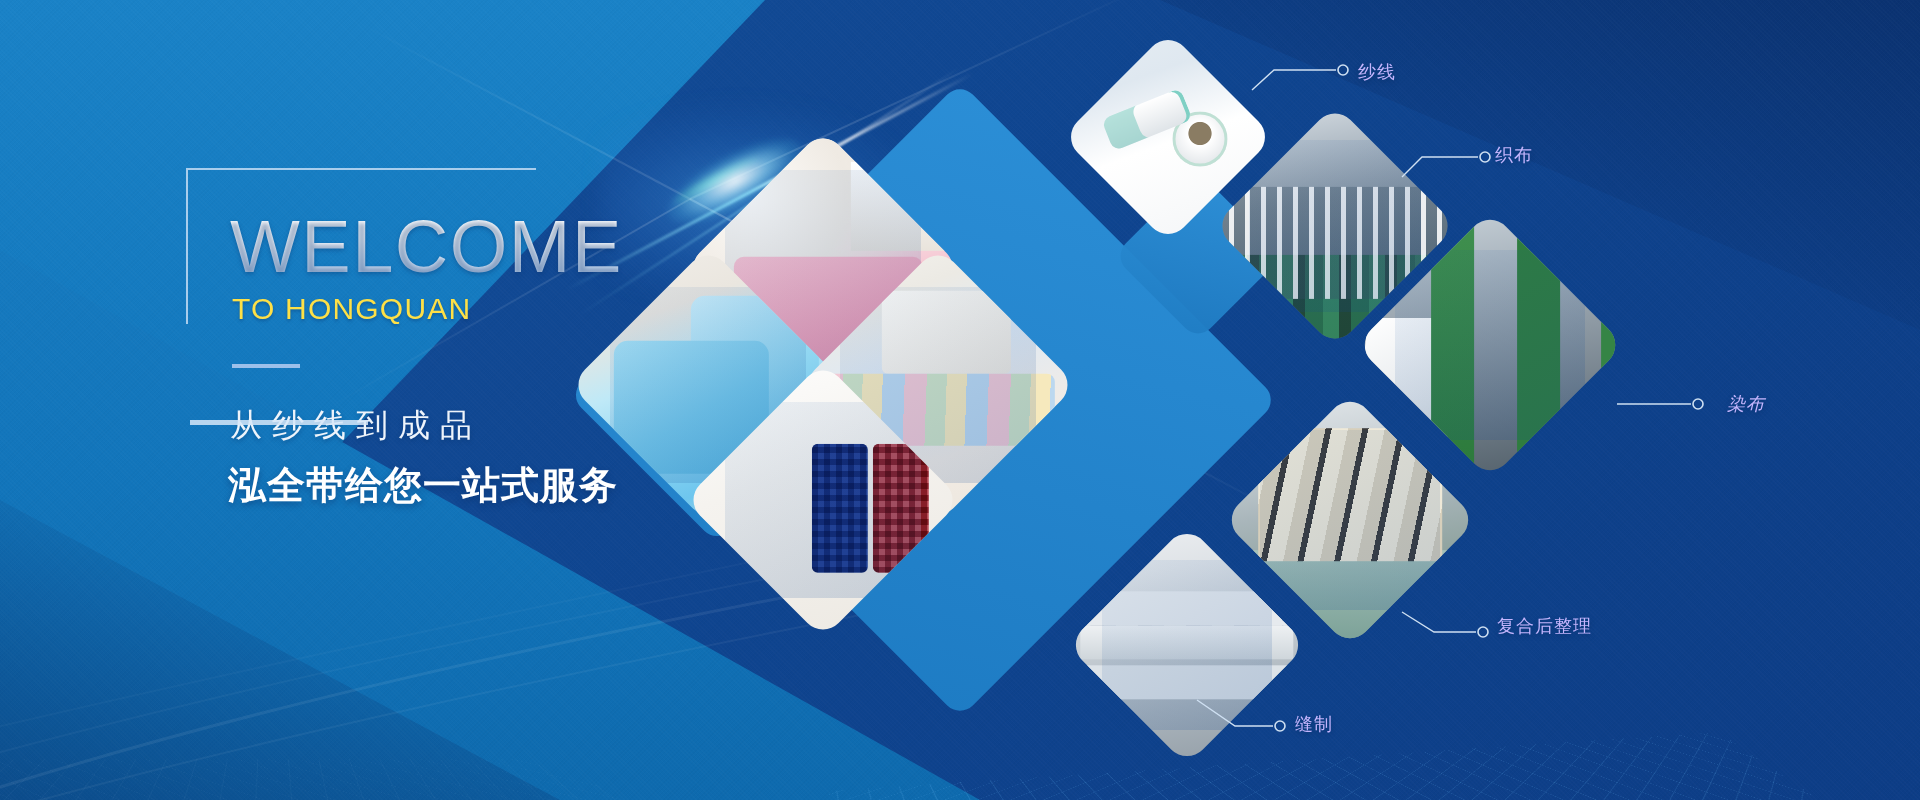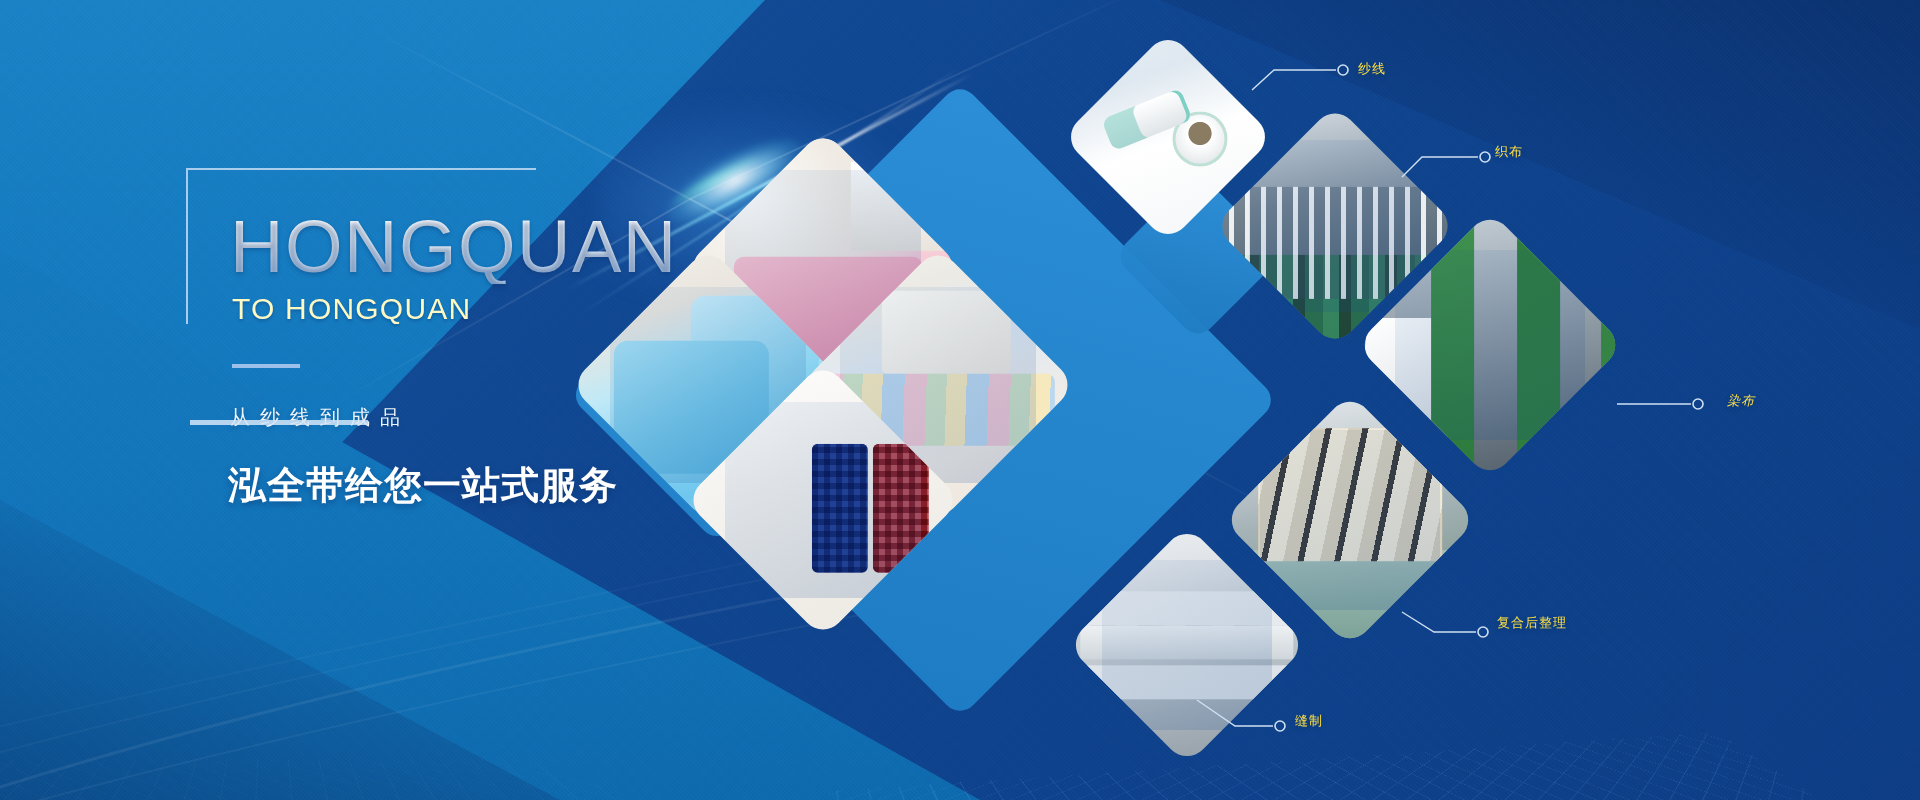--- a/index.html
+++ b/index.html
@@ -106,26 +106,26 @@
     position:absolute;left:44px;top:42px;
     font-size:74px;font-weight:400;letter-spacing:1.5px;line-height:1;
     background:linear-gradient(180deg,#ffffff 0%,#f2f7fd 42%,#c3d6ee 78%,#aec6e4 100%);
     -webkit-background-clip:text;background-clip:text;color:transparent;
     text-shadow:0 2px 4px rgba(8,50,105,.35);
     white-space:nowrap;
   }
   .to-line{
     position:absolute;left:46px;top:124px;
     font-size:30px;font-weight:400;letter-spacing:1.2px;
-    color:#fef9c3;text-shadow:0 2px 3px rgba(8,50,105,.38);white-space:nowrap;
+    color:#fde047;text-shadow:0 2px 3px rgba(8,50,105,.38);white-space:nowrap;
   }
   .rule-sm{position:absolute;left:46px;top:196px;width:68px;height:4px;background:#9dc0ea;}
   .cn-sub{
     position:absolute;left:44px;top:236px;
-    font-size:20px;letter-spacing:10px;color:#eef4fb;font-weight:400;
+    font-size:32px;letter-spacing:10px;color:#eef4fb;font-weight:400;
     text-shadow:0 2px 4px rgba(8,50,105,.4);white-space:nowrap;
   }
   .cn-main{
     position:absolute;left:42px;top:292px;
     font-size:38px;letter-spacing:1px;color:#ffffff;font-weight:700;
     text-shadow:0 3px 6px rgba(8,45,100,.45);white-space:nowrap;
   }
   .rule-lg{position:absolute;left:190px;top:420px;width:178px;height:5px;background:rgba(214,230,248,.85);}
 
   
@@ -225,21 +225,21 @@
     color:#fff;font-size:21px;font-weight:700;letter-spacing:.5px;
     text-shadow:0 1px 2px rgba(8,60,110,.5);
   }
 
   
   .lead{position:absolute;pointer-events:none;}
   .lead svg{overflow:visible;}
   .lead .dot{fill:none;stroke:#cfe0f2;stroke-width:1.6;}
   .lead path{fill:none;stroke:#cfe0f2;stroke-width:1.4;}
   .lbl{
-    position:absolute;color:#fde047;font-size:13px;letter-spacing:1px;white-space:nowrap;
+    position:absolute;color:#c4b5fd;font-size:18px;letter-spacing:1px;white-space:nowrap;
     text-shadow:0 2px 4px rgba(6,40,90,.55);
   }
 </style>
 </head>
 <body>
 
 <div id="stage">
 
   <div class="bg-base"></div>
   <div class="bg-light-wedge"></div>
@@ -266,21 +266,21 @@
     <div class="ray r3"></div>
       <div class="ray r4"></div>
     <div class="flare-beam"></div>
     <div class="flare-beam b2"></div>
     <div class="flare-green"></div>
     <div class="flare-core"></div>
   </div>
 
   <div class="copy">
     <div class="bracket"></div>
-    <div class="welcome">HONGQUAN</div>
+    <div class="welcome">WELCOME</div>
     <div class="to-line">TO HONGQUAN</div>
     <div class="rule-sm"></div>
     <div class="cn-sub">从纱线到成品</div>
     <div class="cn-main">泓全带给您一站式服务</div>
   </div>
   <div class="rule-lg"></div>
 
   <div class="dia-solid" style="left:735px;top:175px;width:450px;height:450px;background:linear-gradient(150deg,#2b8ed6,#1e7cc4);"></div>
   <div class="dia-solid" style="left:612px;top:290px;width:210px;height:210px;background:linear-gradient(150deg,#2f93da,#2180c8);"></div>
   <div class="dia-solid" style="left:1138px;top:196px;width:120px;height:120px;background:linear-gradient(150deg,#2f93da,#1f7cc3);opacity:.95;"></div>

